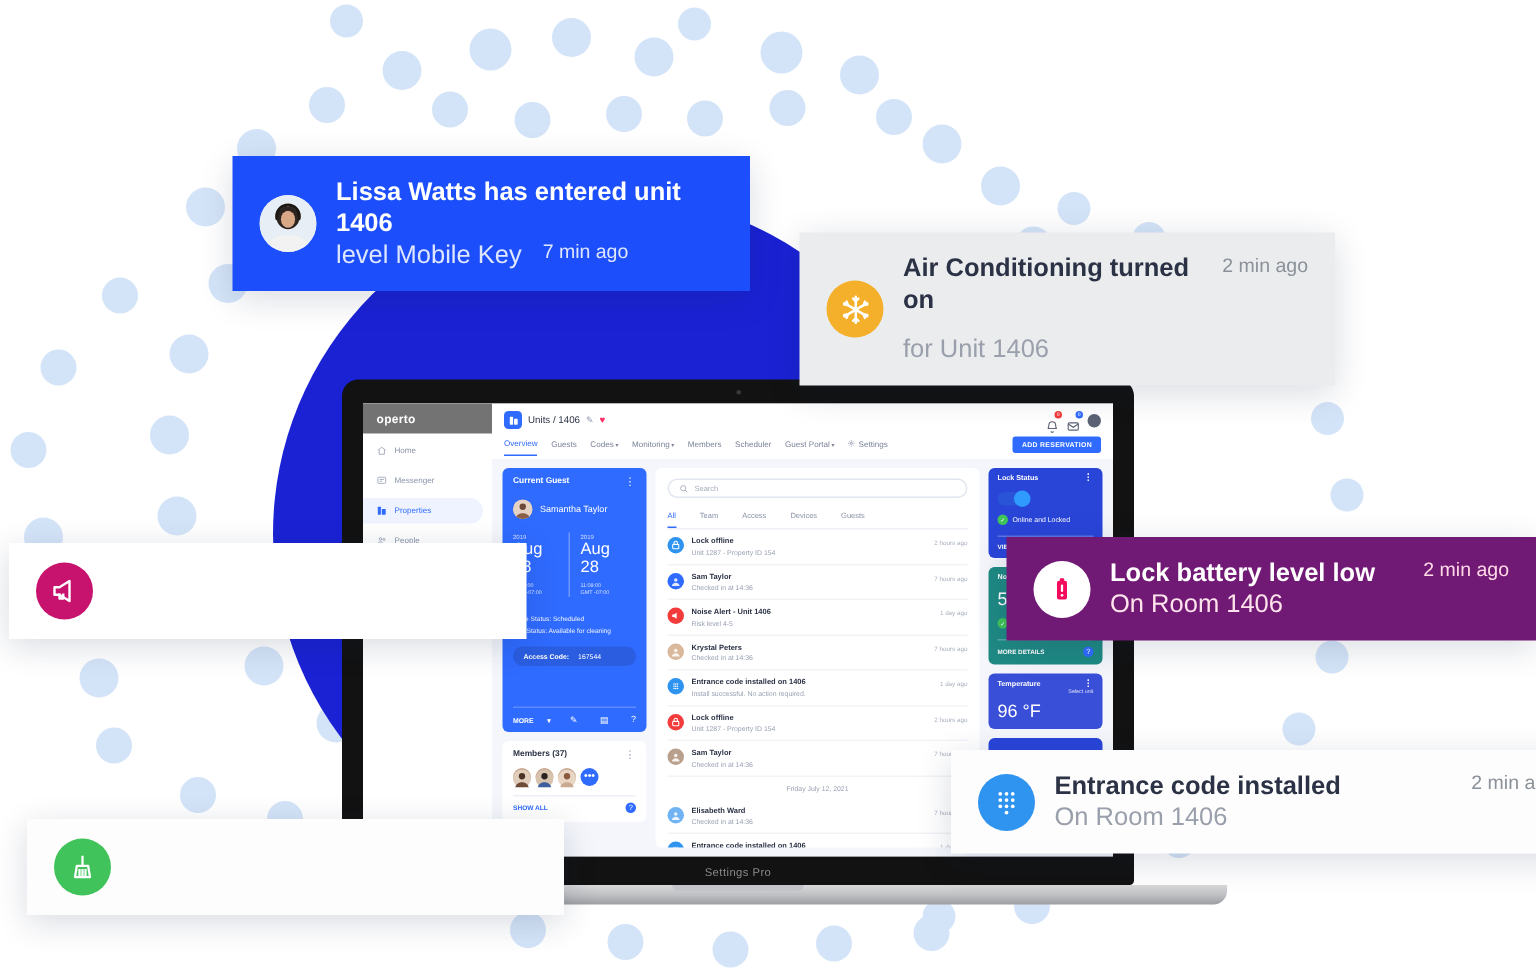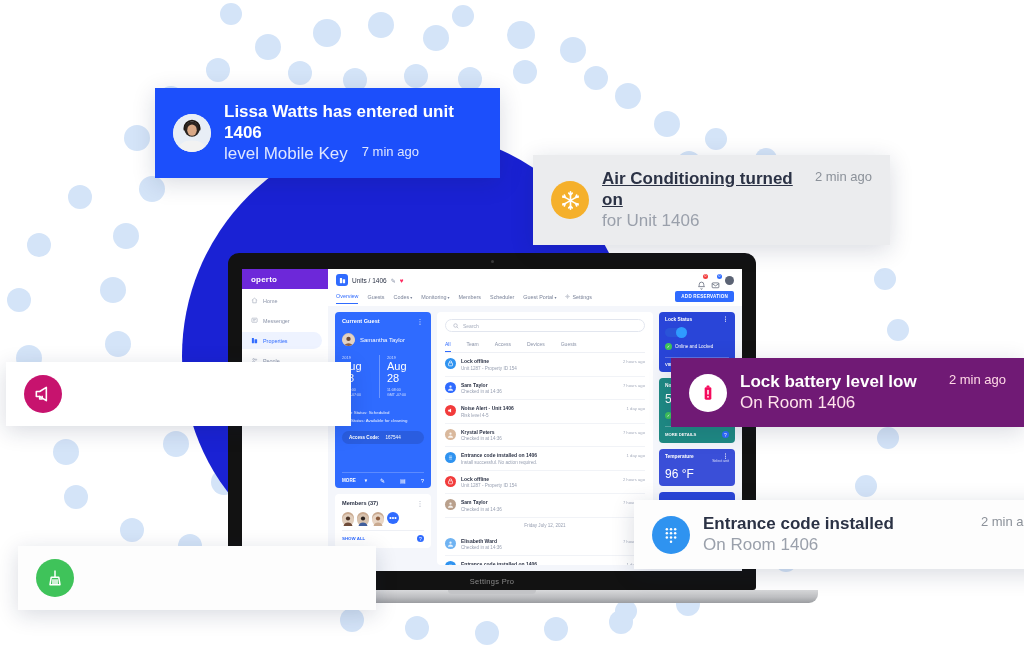--- a/index.html
+++ b/index.html
@@ -53,21 +53,21 @@
   #laptop-notch {
     position: absolute; left: 50%; top: 0; width: 88px; height: 4px;
     margin-left: -44px; background: #c3c4c7; border-radius: 0 0 6px 6px;
   }
 
   
   #app { display: flex; width: 100%; height: 100%; }
 
   #sidebar { width: 86px; background: #ffffff; flex: 0 0 86px; }
   #brand {
-    height: 20px; background: #6d28d9; color: #fff;
+    height: 20px; background: #737373; color: #fff;
     display: flex; align-items: center; padding-left: 9px;
     font-size: 8px; font-weight: 700; letter-spacing: .2px;
   }
   .side-item {
     display: flex; align-items: center; gap: 5px;
     height: 17px; padding-left: 9px; margin-top: 3px;
     font-size: 5.4px; color: #8a93a8;
   }
   .side-item.active { background: #eef3ff; color: #2f6bff; border-radius: 0 9px 9px 0; margin-right: 6px; }
   .side-ico { width: 7px; height: 7px; flex: 0 0 7px; opacity: .85; }
@@ -209,28 +209,28 @@
     display: flex; align-items: center; justify-content: center;
   }
   .notif .txt { flex: 1; min-width: 0; }
   .notif .line1 { font-size: 17px; font-weight: 700; line-height: 21px; }
   .notif .line2 { font-size: 17px; line-height: 22px; }
   .notif .time { font-size: 13px; align-self: flex-start; white-space: nowrap; padding-top: 1px; }
   .notif-top { display: flex; align-items: baseline; gap: 14px; }
   .notif-top .line1 { flex: 1; }
 
   
-  #notif-entry { left: 155px; top: 88px; width: 345px; background: #1c4ffb; color: #fff; }
+  #notif-entry { left: 155px; top: 104px; width: 345px; background: #1c4ffb; color: #fff; }
   #notif-entry .line2 { color: #dfe6ff; }
   #notif-entry .time { color: #dfe6ff; }
   #notif-entry .ico-circle { background: #e8eef6; overflow: hidden; }
 
   #notif-ac { left: 533px; top: 155px; width: 357px; background: #ebecee; }
-  #notif-ac .line1 { color: #2b3245; text-decoration: underline; }
-  #notif-ac .line2 { color: #9aa0ab; }
+  #notif-ac .line1 { color: #2b3245; }
+  #notif-ac .line2 { color: #9aa0ab; margin-top: 12px; }
   #notif-ac .time { color: #8b9199; }
   #notif-ac .ico-circle { background: #f5b02b; }
 
   #notif-promo { left: 6px; top: 362px; width: 345px; background: #ffffff; }
   #notif-promo .line1 { color: #2b3245; }
   #notif-promo .line2 { color: #9aa0ab; }
   #notif-promo .time { color: #6d7480; }
   #notif-promo .ico-circle { background: #c7136e; }
 
   #notif-battery { left: 671px; top: 358px; width: 353px; background: #701a75; color: #fff; }

